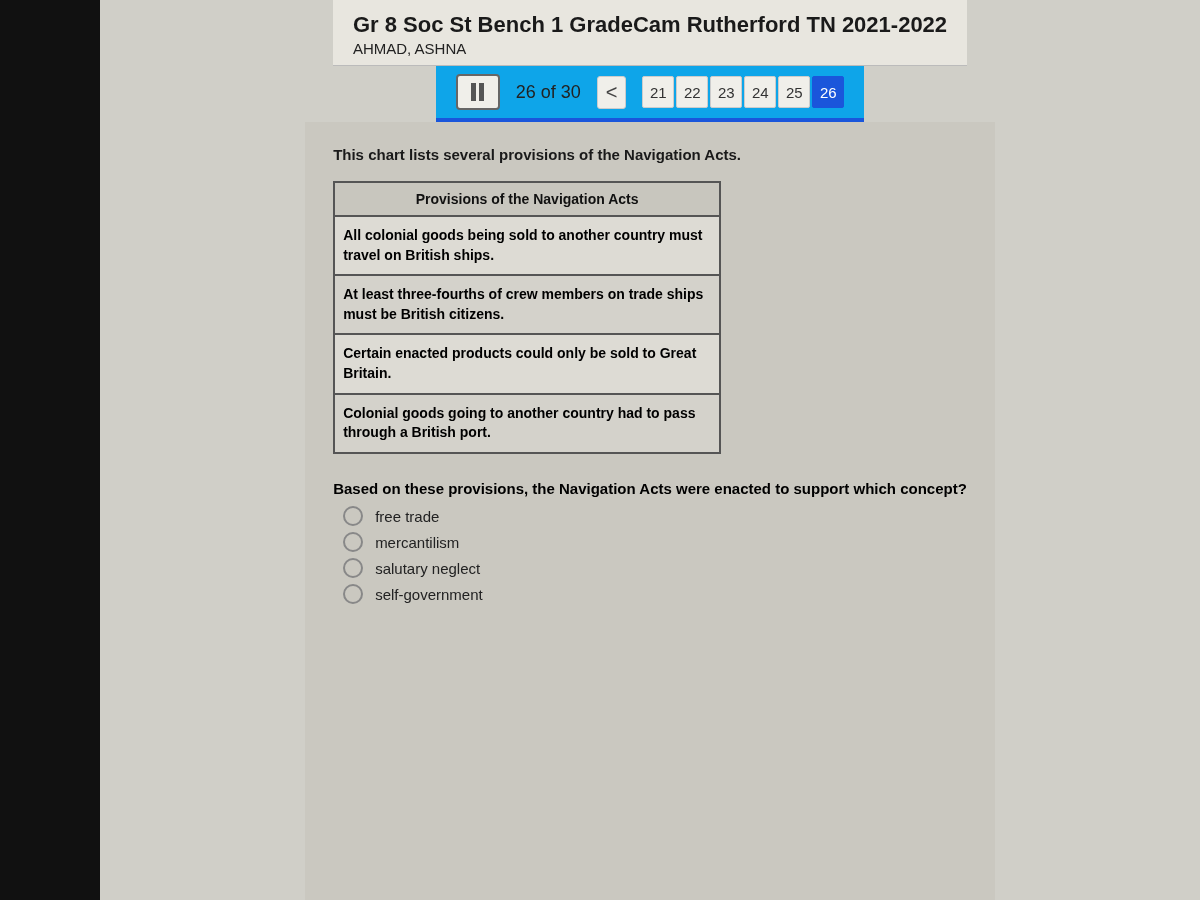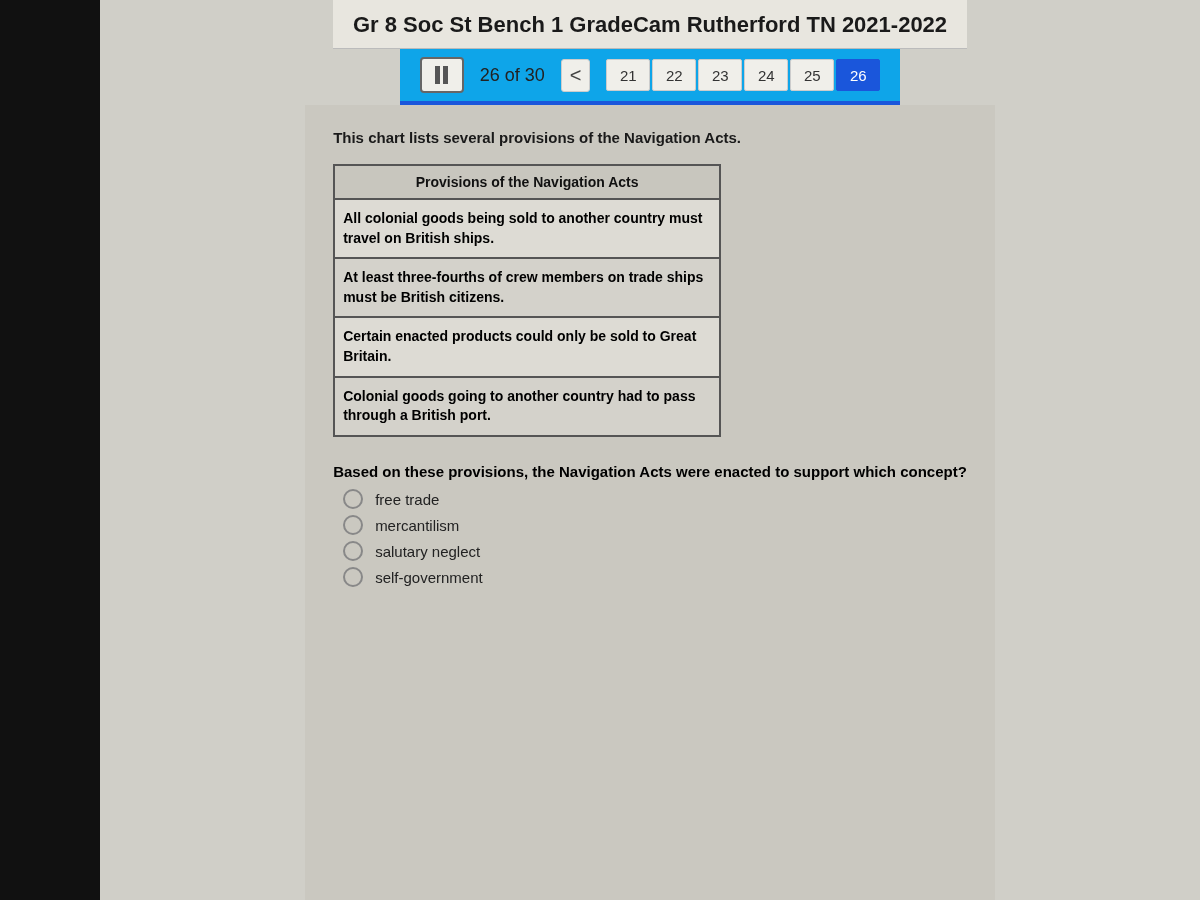--- a/index.html
+++ b/index.html
@@ -97,21 +97,21 @@
       border: 1px solid #ccc;
       border-radius: 3px;
     }
 
     .page-numbers {
       display: flex;
       gap: 2px;
     }
 
     .page-num {
-      width: 44px;
+      width: 32px;
       height: 32px;
       display: flex;
       align-items: center;
       justify-content: center;
       font-size: 15px;
       color: #333;
       background: #f0efea;
       border: 1px solid #ccc;
       cursor: pointer;
       border-radius: 2px;
@@ -214,20 +214,21 @@
   </style>
 </head>
 <body>
 
 <div class="left-black-bar"></div>
 
 <div class="main-content">
 
   <div class="header">
     <div class="header-title">Gr 8 Soc St Bench 1 GradeCam Rutherford TN 2021-2022</div>
+    <div class="header-subtitle">AHMAD, ASHNA</div>
   </div>
 
   <div class="nav-bar">
     <button class="pause-btn">
       <span class="pause-bar"></span>
       <span class="pause-bar"></span>
     </button>
 
     <span class="question-count">26 of 30</span>
 

